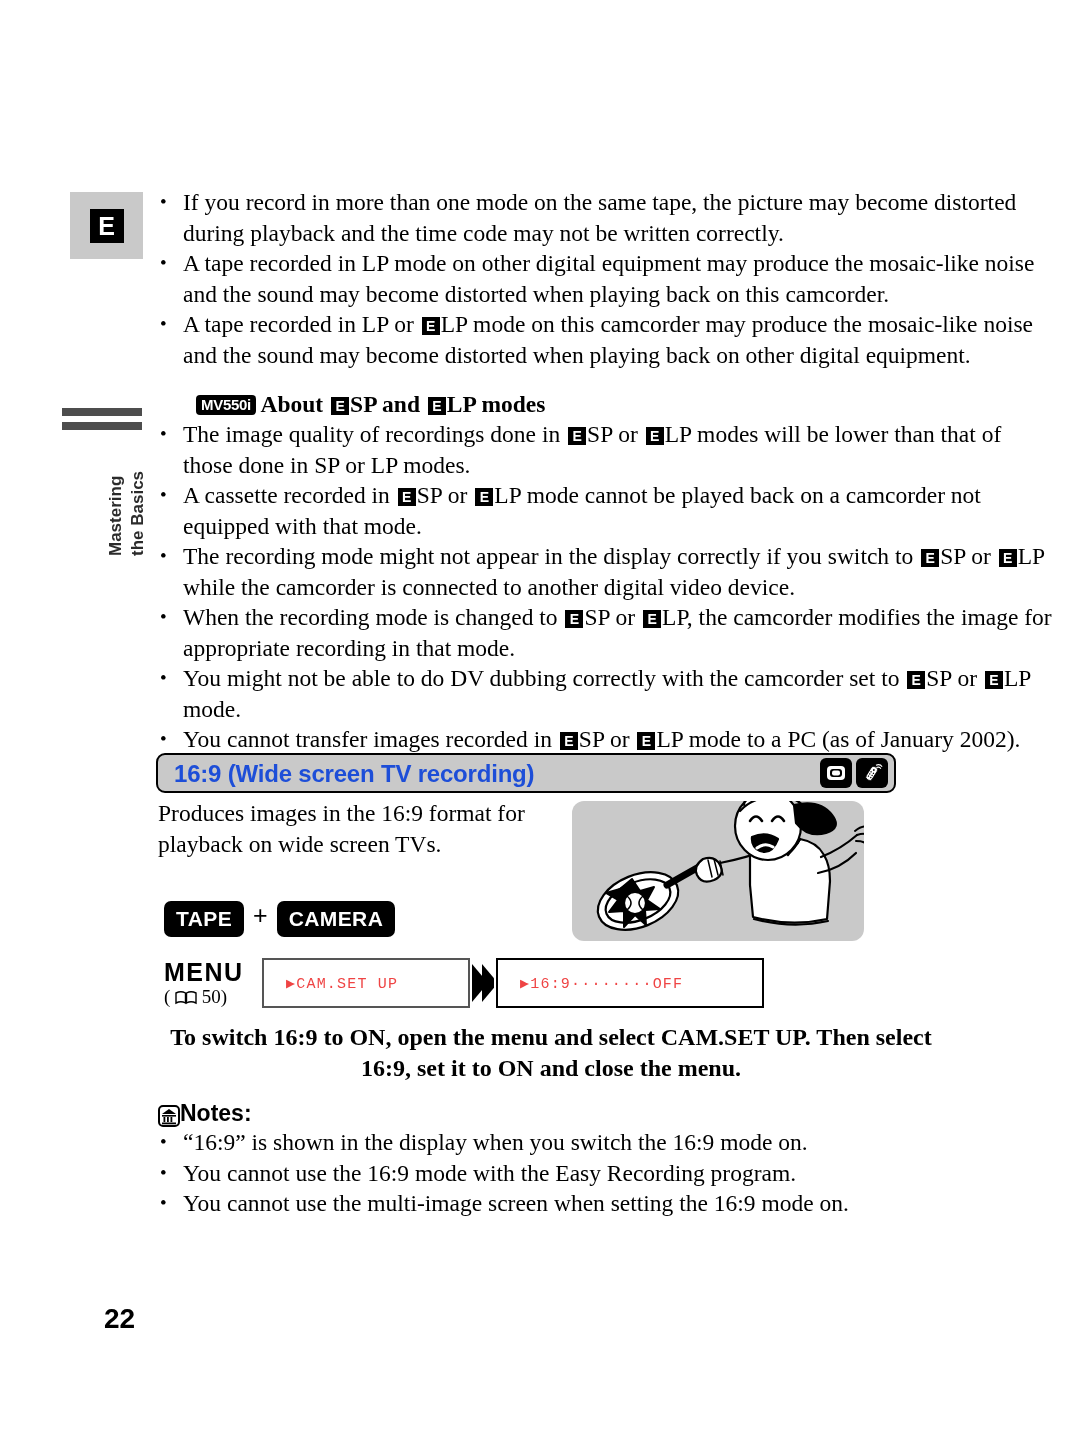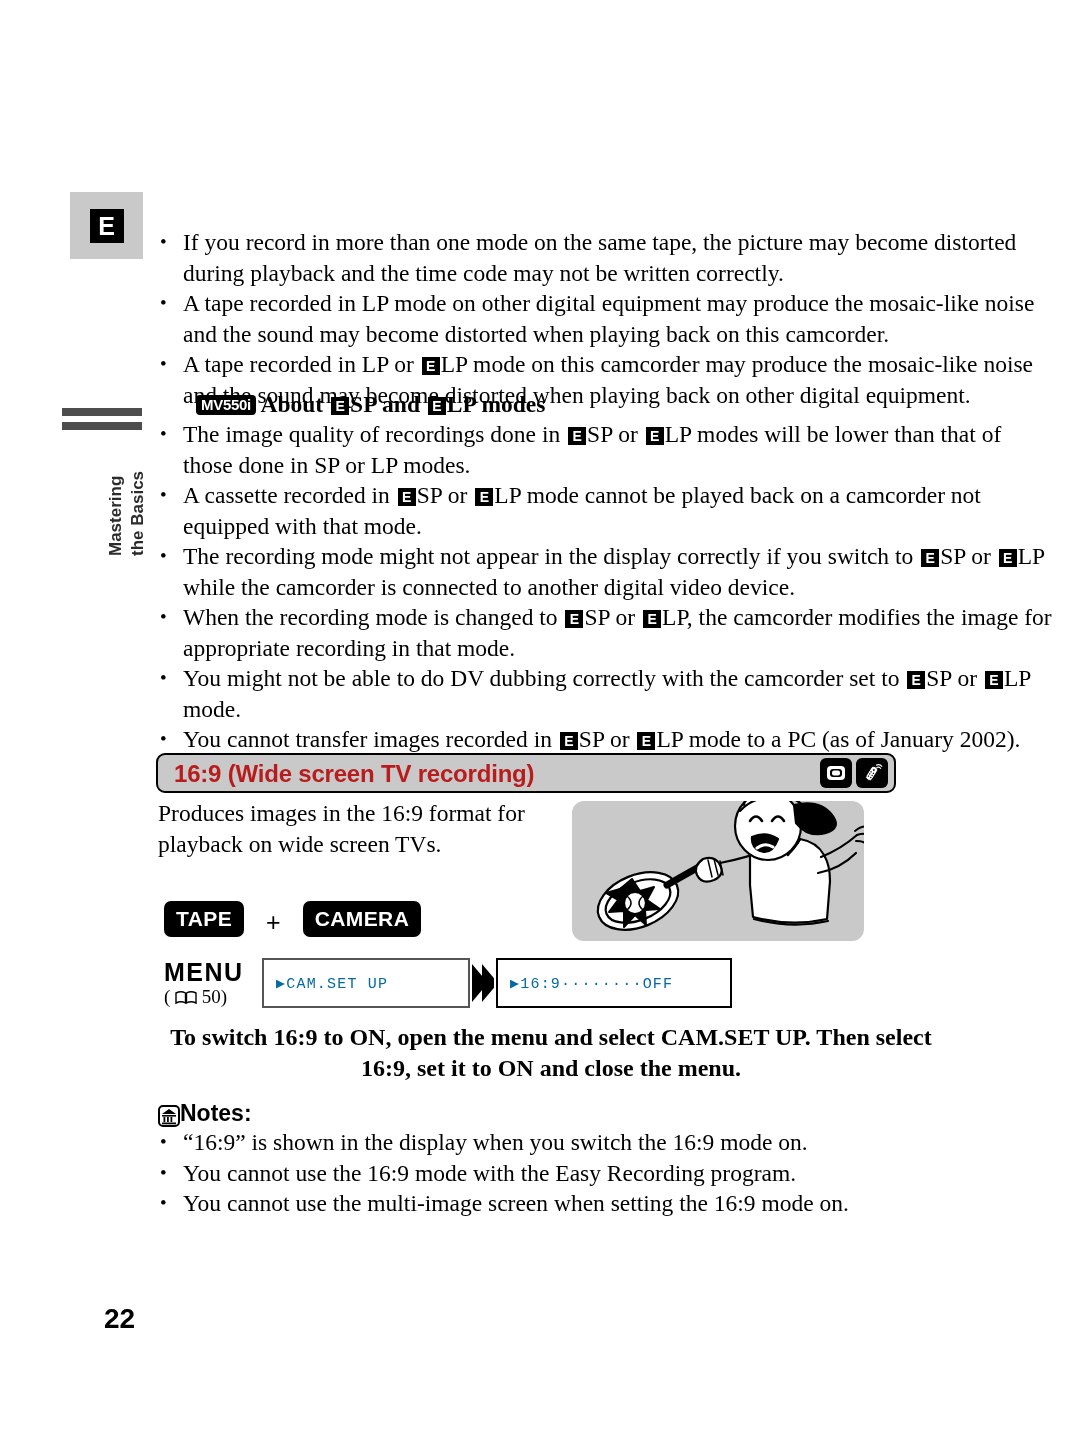--- a/index.html
+++ b/index.html
@@ -101,21 +101,20 @@
     left: 4px;
     top: 0;
     font-size: 19px;
   }
 
   .block-top {
     position: absolute;
     top: 187px;
     left: 0;
     width: 900px;
-    margin-top: 40px;
   }
 
   
   .echip {
     display: inline-block;
     background: #000;
     color: #fff;
     font-family: "Liberation Sans", sans-serif;
     font-weight: bold;
     font-size: 14px;
@@ -174,21 +173,21 @@
     box-sizing: border-box;
   }
   .sec-bar-title {
     position: absolute;
     left: 16px;
     top: 5px;
     font-family: "Liberation Sans", sans-serif;
     font-weight: bold;
     font-size: 24px;
     letter-spacing: -0.2px;
-    color: #b91c1c;
+    color: #1d4ed8;
   }
   .sec-icons {
     position: absolute;
     right: 6px;
     top: 3px;
     display: flex;
     gap: 4px;
   }
   .sec-icon {
     width: 32px;
@@ -221,22 +220,22 @@
     border-radius: 12px;
     overflow: hidden;
   }
 
   
   .mode-row {
     position: absolute;
     top: 901px;
     left: 8px;
     display: flex;
-    align-items: flex-end;
-    gap: 22px;
+    align-items: flex-start;
+    gap: 9px;
   }
   .mode-btn {
     background: #000;
     color: #fff;
     font-family: "Liberation Sans", sans-serif;
     font-weight: bold;
     font-size: 21px;
     line-height: 22px;
     padding: 7px 12px;
     border-radius: 7px;
@@ -271,25 +270,25 @@
     top: 958px;
     border: 2px solid #555;
     box-sizing: border-box;
     background: #fff;
     height: 50px;
     font-family: "Liberation Mono", monospace;
     font-size: 15px;
     letter-spacing: 1.2px;
     display: flex;
     align-items: center;
-    padding-left: 12px;
-    color: #0369a1;
+    padding-left: 22px;
+    color: #ef4444;
   }
   .menu-box.b1 { left: 106px; width: 208px; }
-  .menu-box.b2 { left: 340px; width: 236px; border-color:#000; }
+  .menu-box.b2 { left: 340px; width: 268px; border-color:#000; }
   .menu-arrow {
     position: absolute;
     top: 962px;
     left: 314px;
     width: 24px;
     height: 42px;
   }
 
   
   .instruct {

